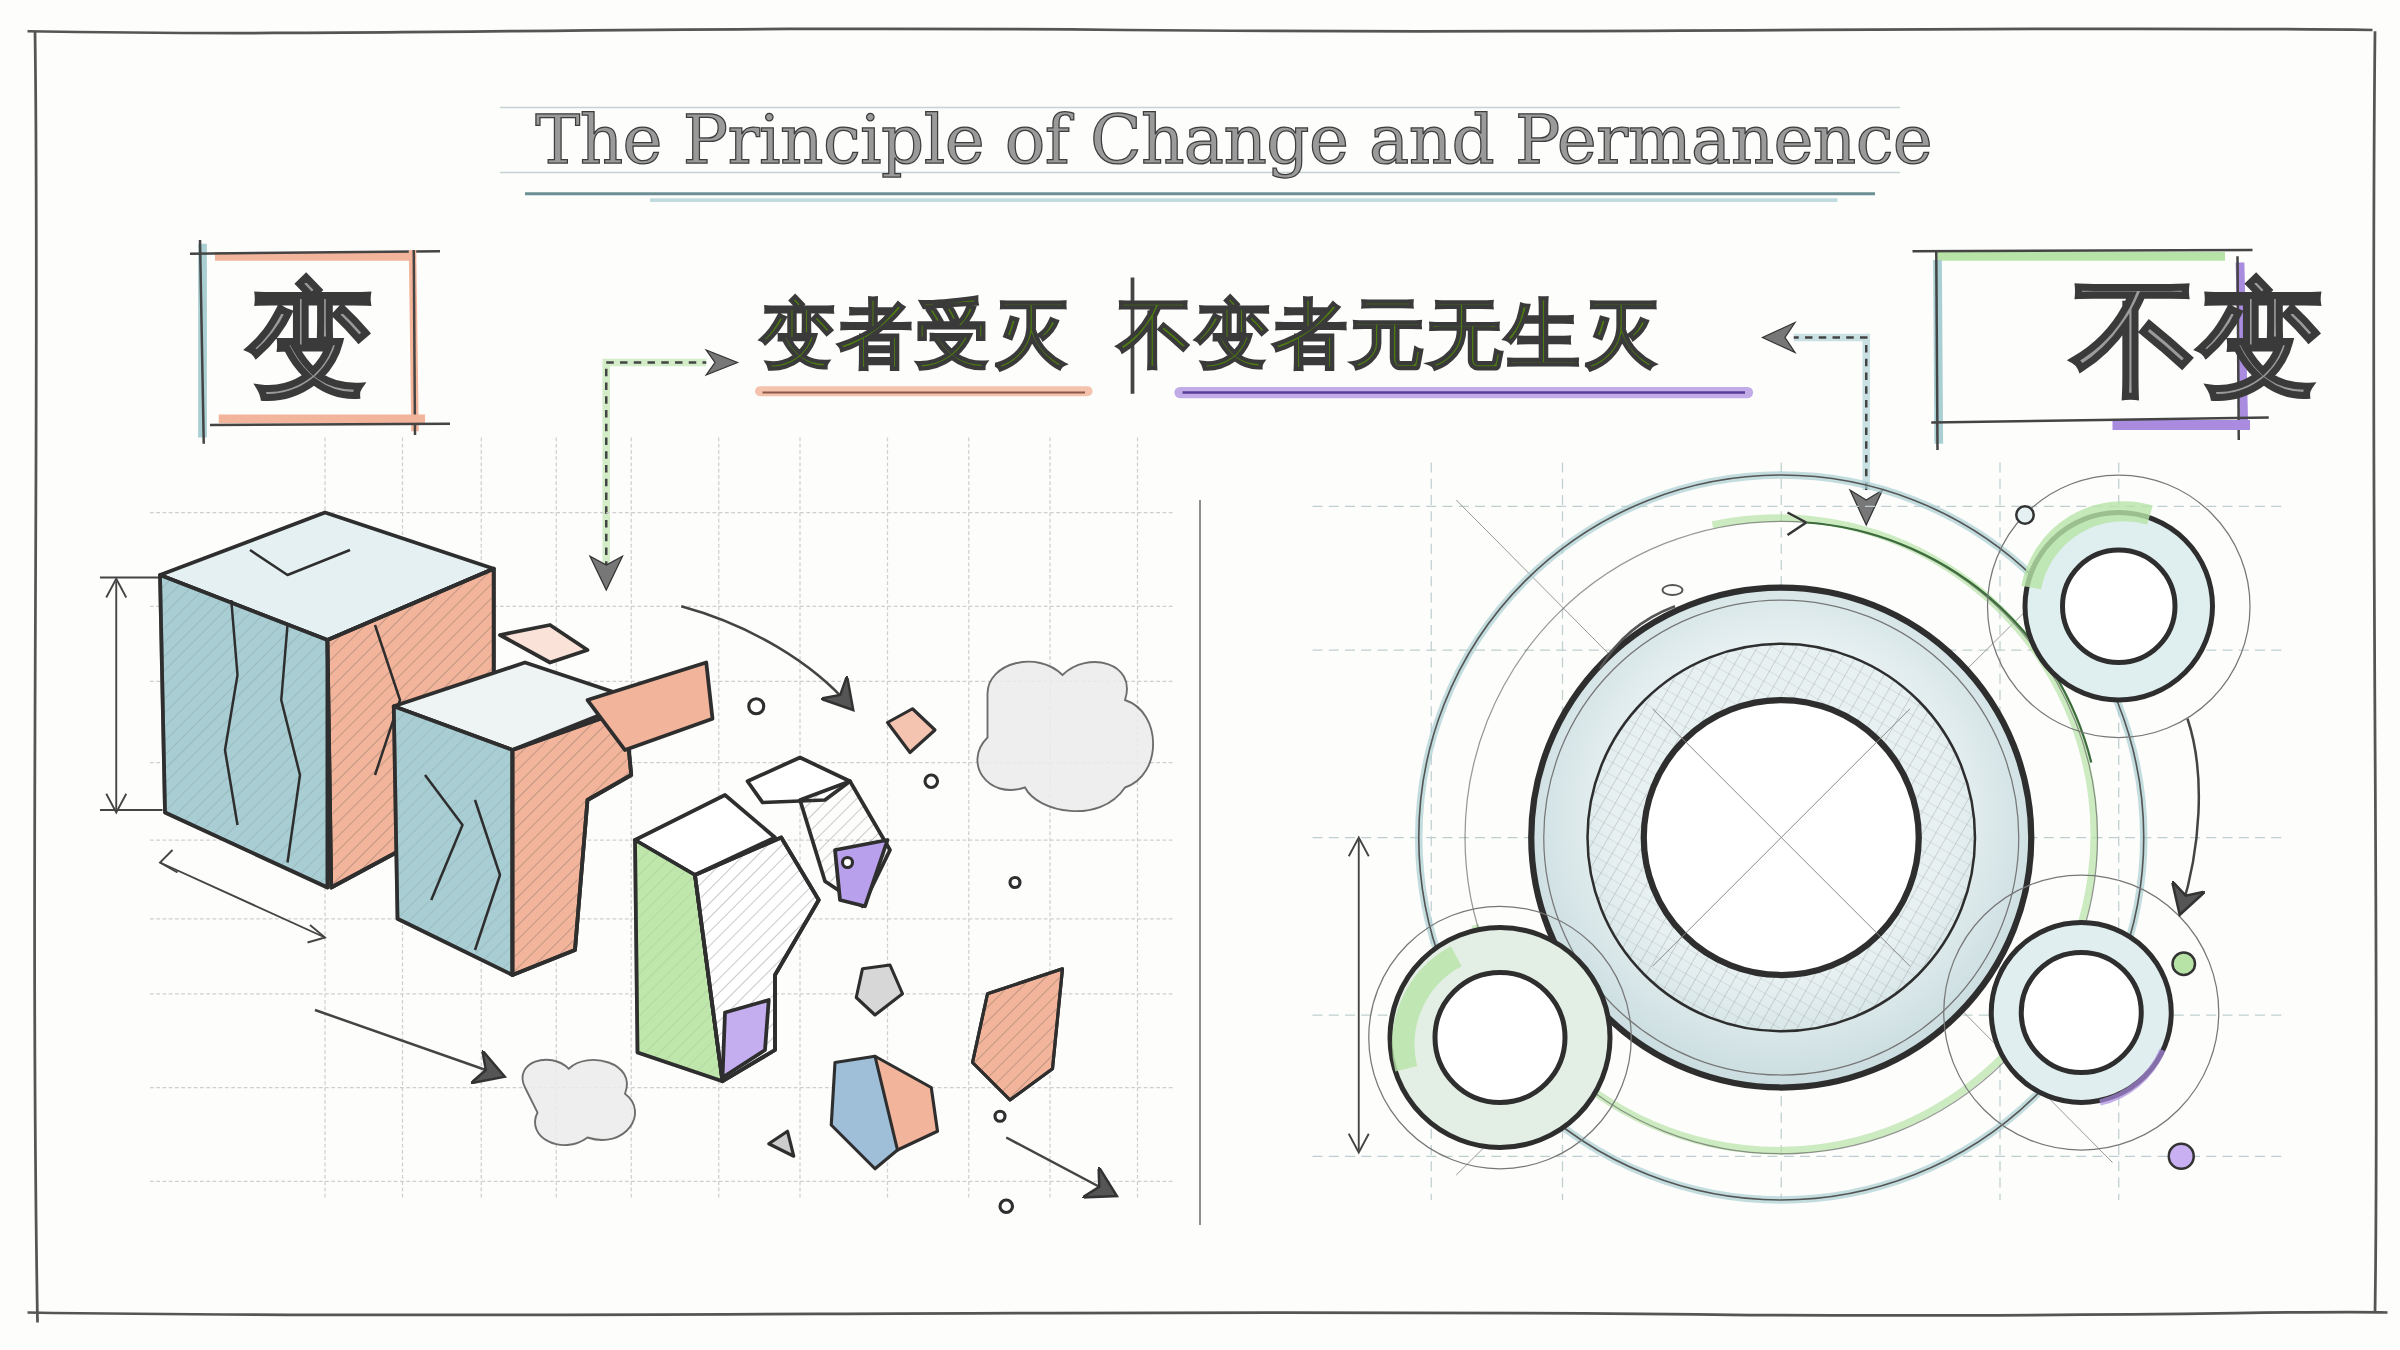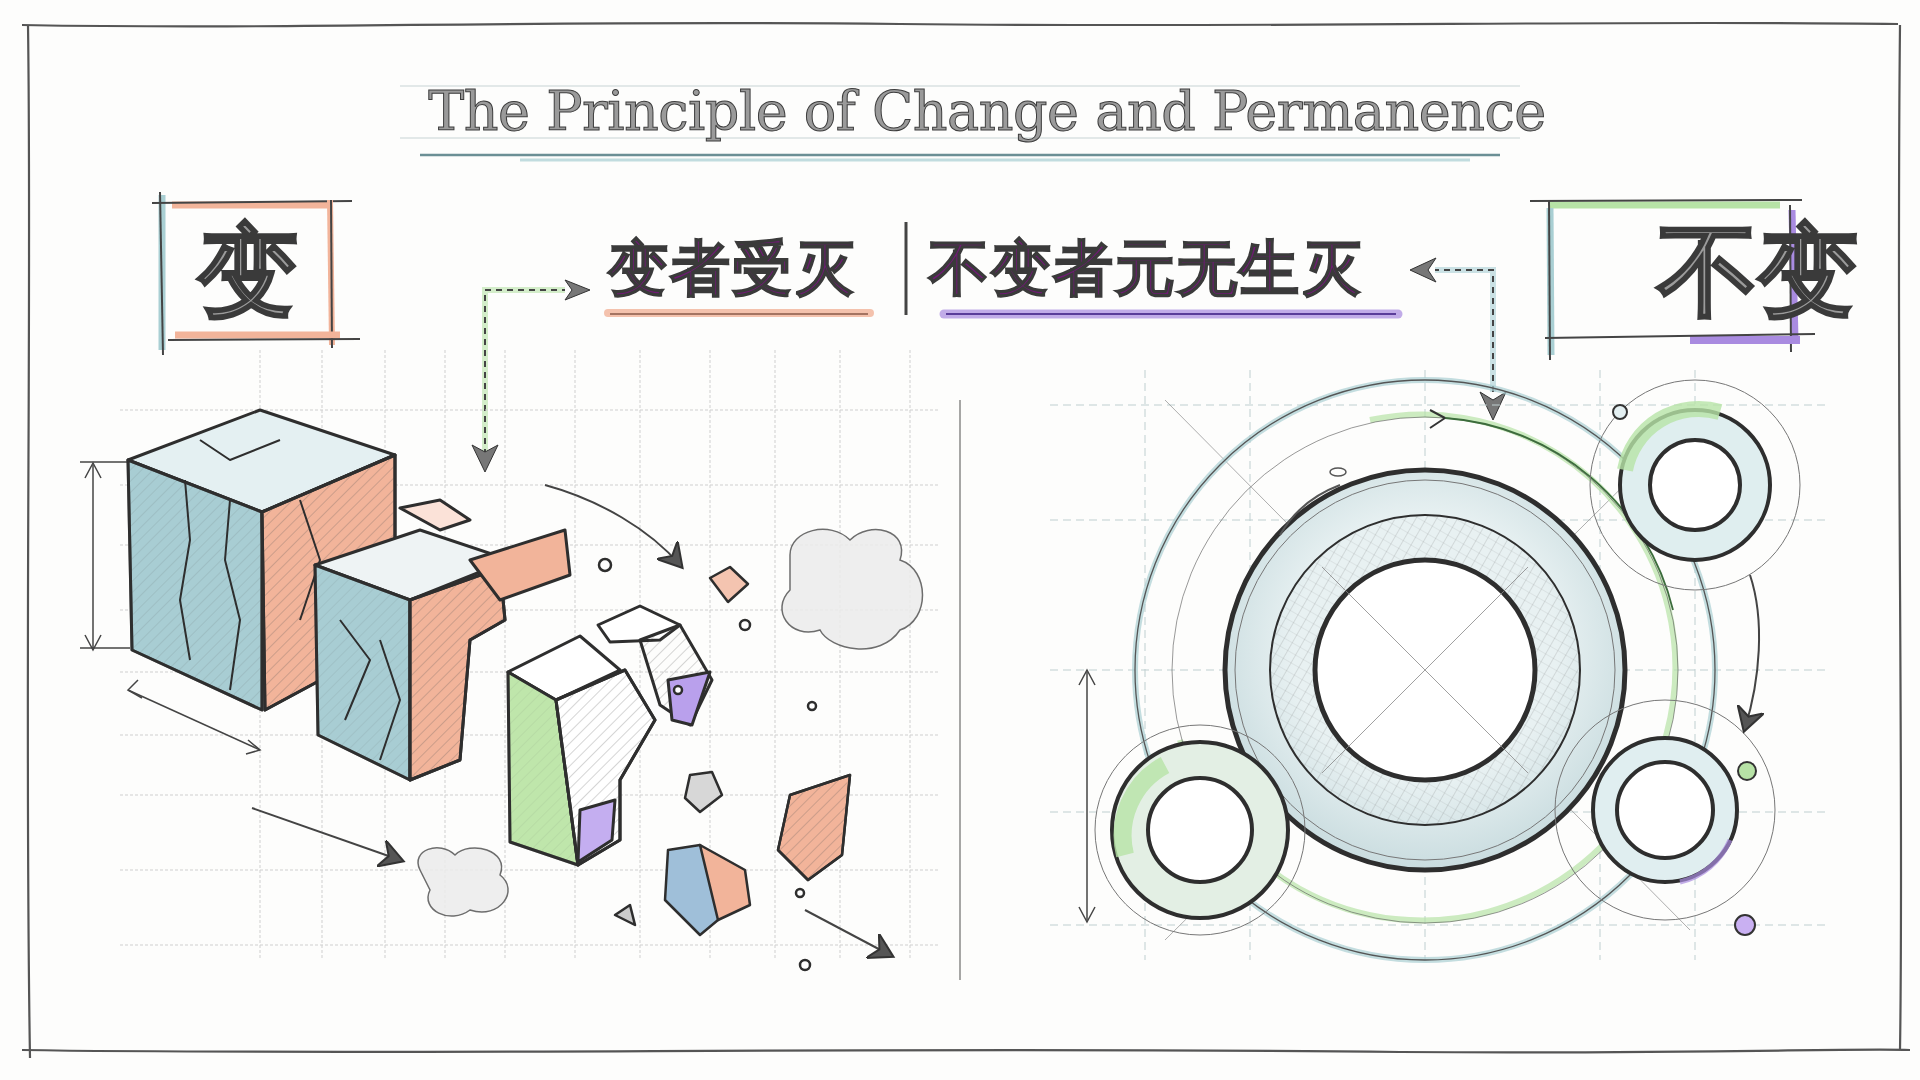--- a/index.html
+++ b/index.html
@@ -9,21 +9,21 @@
     position:absolute; left:400px; top:80px; width:1120px; text-align:center;
     font-family:"DejaVu Serif", serif; font-size:54px; color:#5a5a5a; letter-spacing:-0.5px;
     -webkit-text-stroke:1px #3d3d3d; color:#9a9a9a;margin-left:27px;
   }
   .cjk-big {
     position:absolute; font-size:100px; font-weight:bold; color:#9b9b9b;
     -webkit-text-stroke:2.5px #3a3a3a; line-height:1;
     font-family:"DejaVu Sans", sans-serif;
   }
   .cjk-mid {
-    position:absolute; font-size:60px; font-weight:bold; color:#701a75;
+    position:absolute; font-size:60px; font-weight:bold; color:#4d7c0f;
     -webkit-text-stroke:1.5px #3a3a3a; line-height:1; letter-spacing:2px;
     font-family:"DejaVu Sans", sans-serif;
   }
 </style>
 </head>
 <body>
 
 <div class="canvas">
 <svg width="1920" height="1080" viewBox="0 0 1920 1080" xmlns="http://www.w3.org/2000/svg">
   <defs>
@@ -259,13 +259,13 @@
   <path d="M1750,575 C1765,620 1760,680 1745,728" fill="none" stroke="#444" stroke-width="2" marker-end="url(#arrowHead)"></path>
 </svg>
 </div>
 
 <div class="title">The Principle of Change and Permanence</div>
 
 <div class="cjk-big" style="left:198px; top:222px;">变</div>
 <div class="cjk-big" style="left:1658px; top:222px;">不变</div>
 
 <div class="cjk-mid" style="left:608px; top:238px;">变者受灭</div>
-<div class="cjk-mid" style="left:929px; top:238px;">不变者元无生灭</div>
+<div class="cjk-mid" style="left:894px; top:238px;">不变者元无生灭</div>
 
 </body></html>

